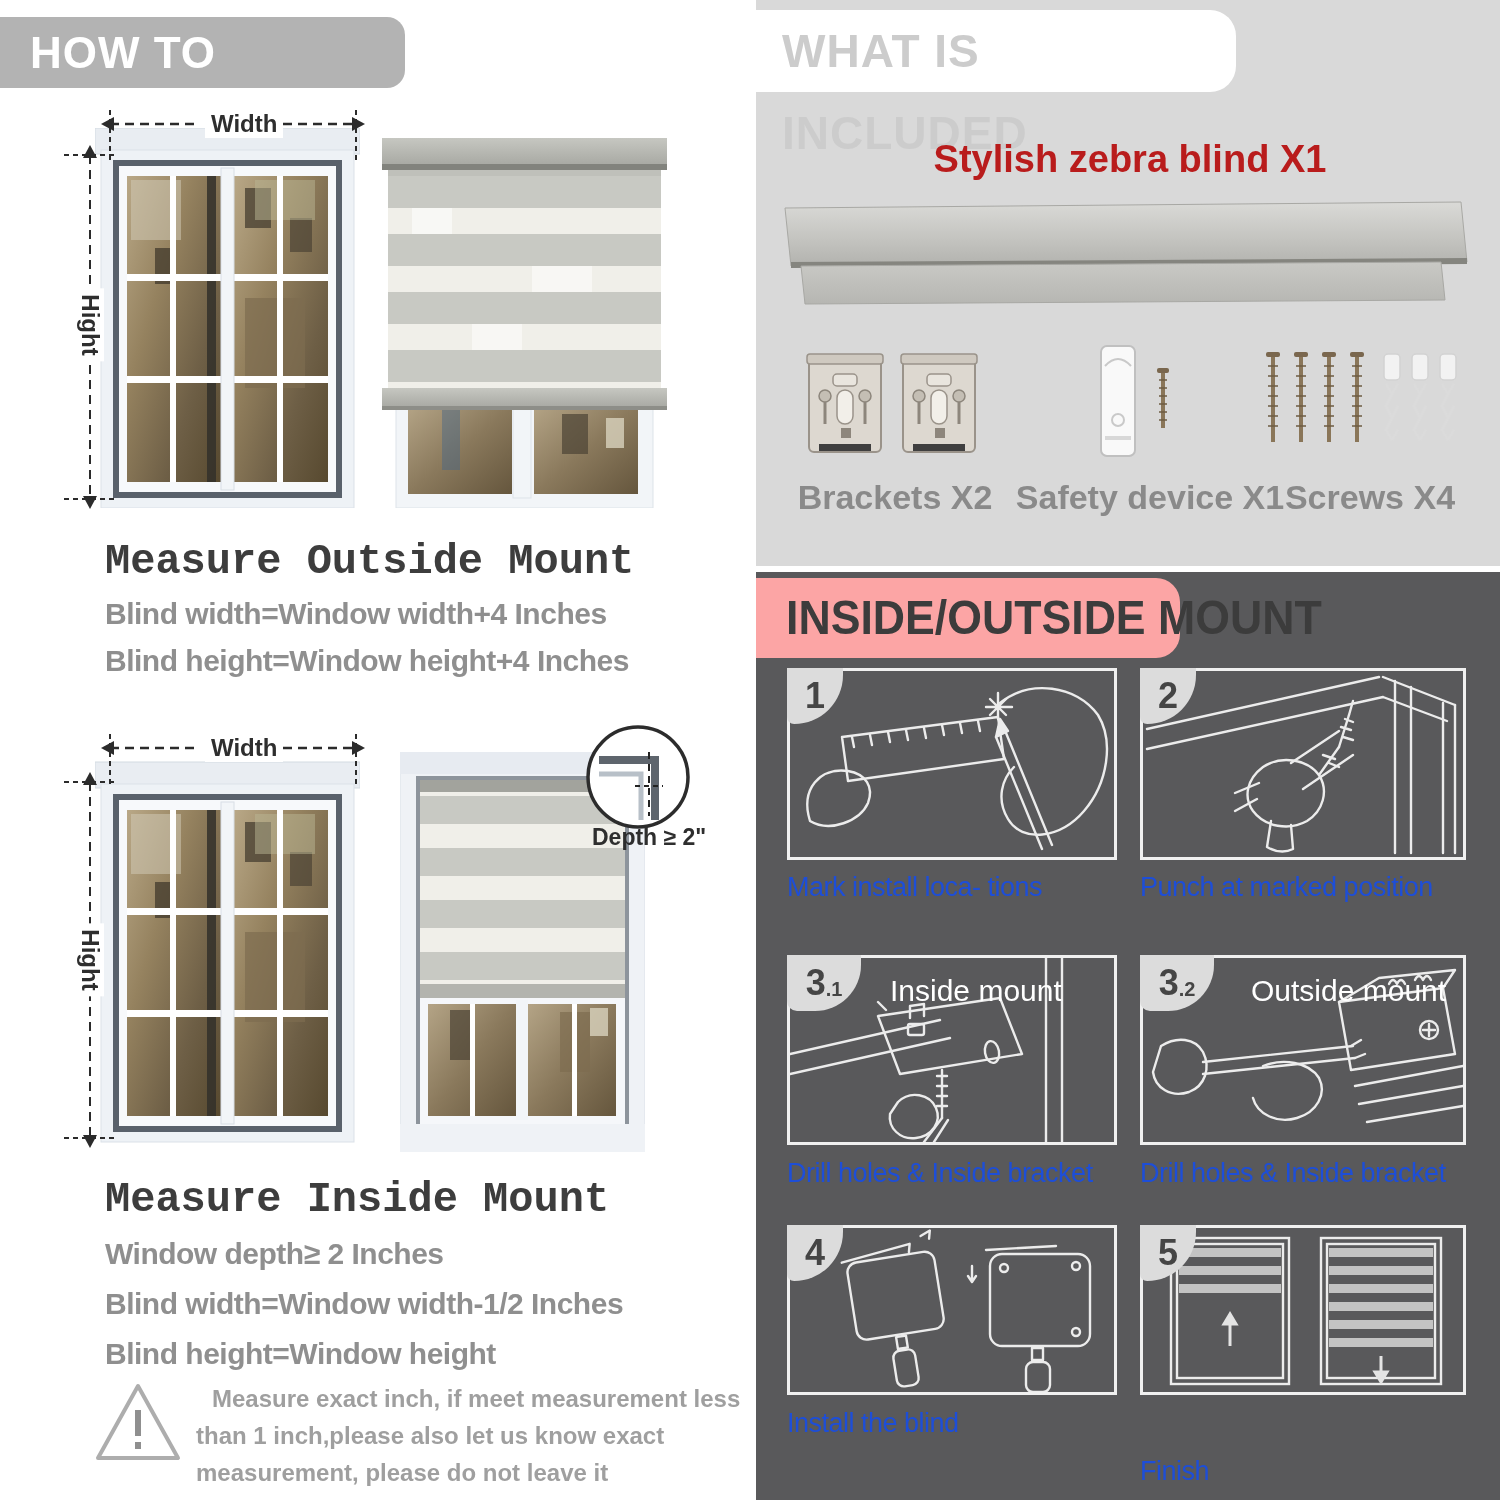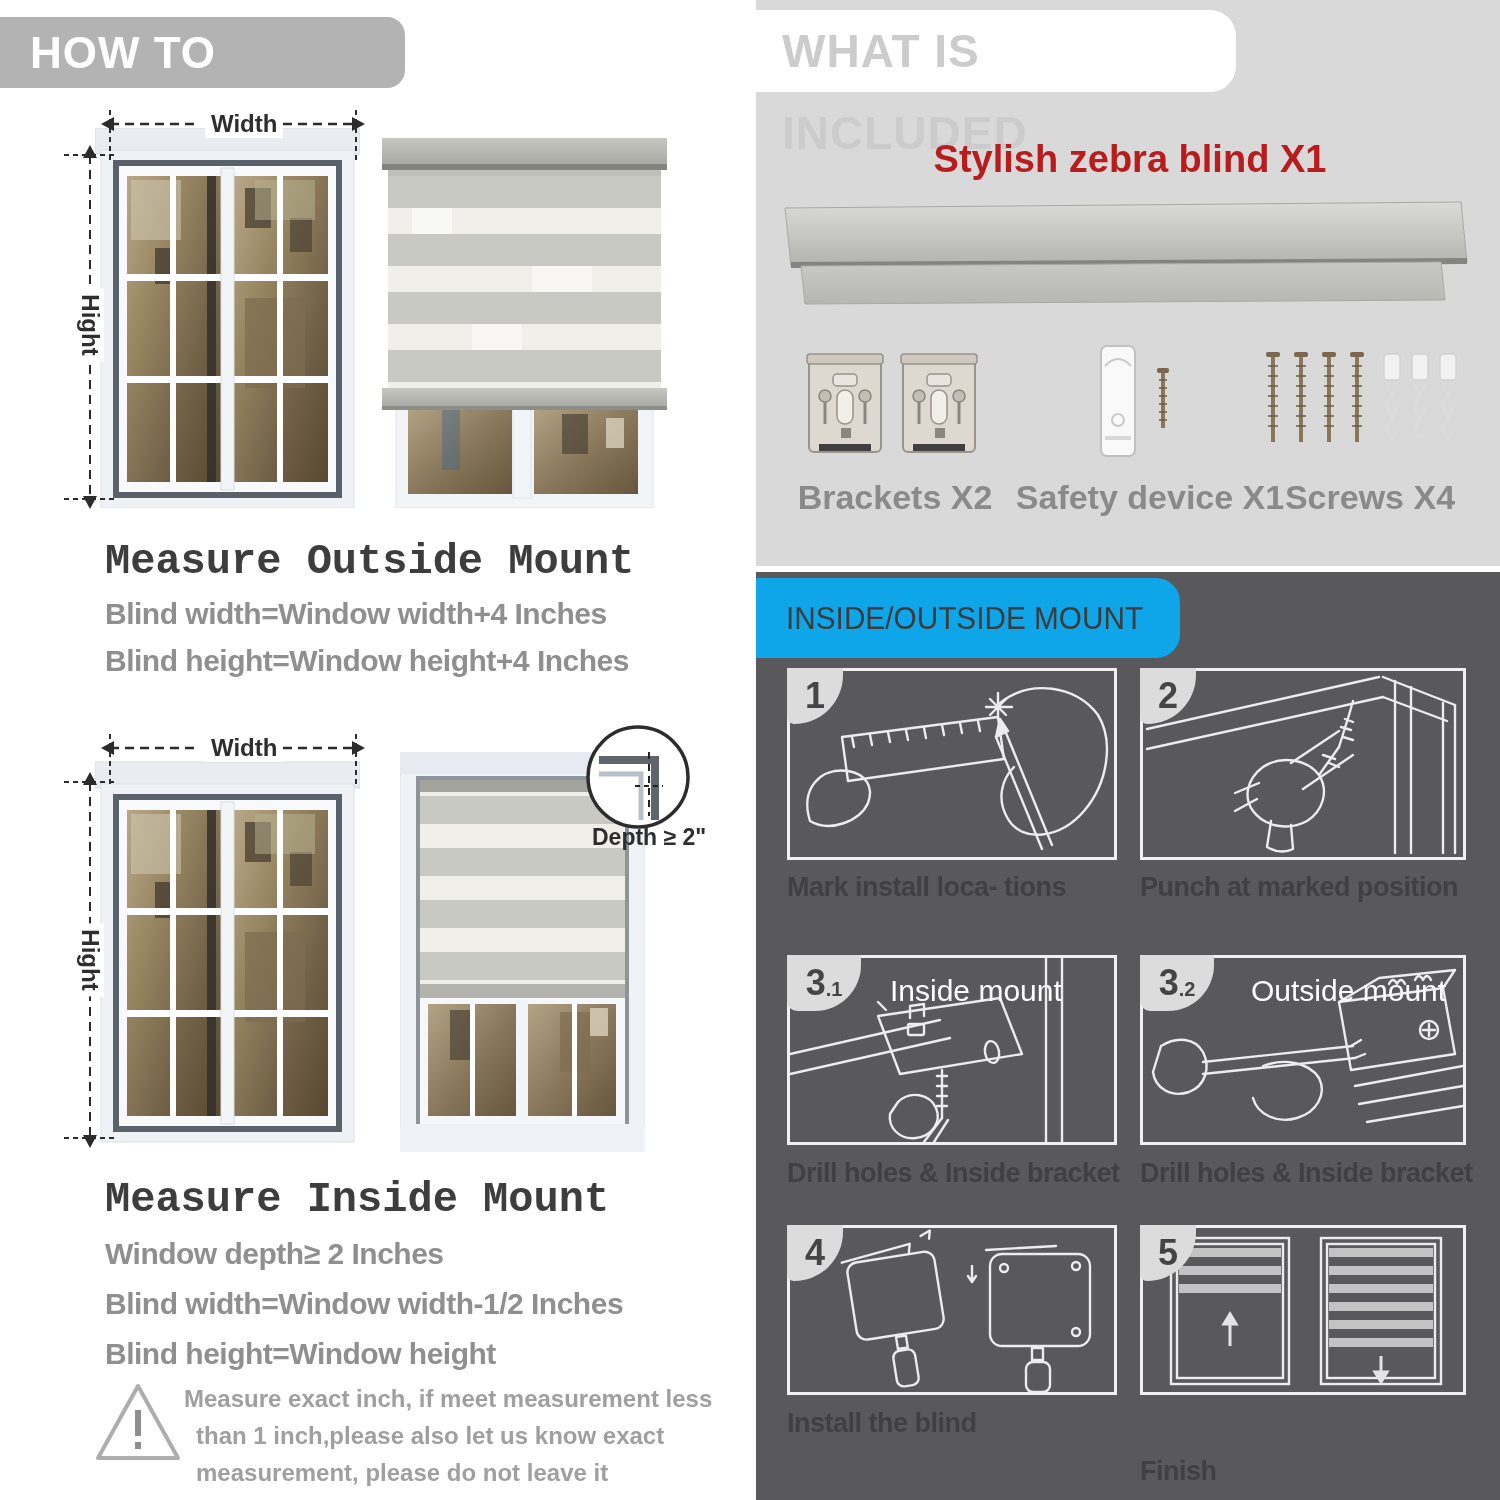--- a/index.html
+++ b/index.html
@@ -5,42 +5,42 @@
   html,body{margin:0;padding:0;background:#ffffff;}
   .canvas{position:relative;width:1500px;height:1500px;background:#ffffff;
           font-family:"Liberation Sans",sans-serif;overflow:hidden;}
   .abs{position:absolute;}
   .hdr-left{background:#b3b3b3;color:#ffffff;font-weight:bold;font-size:44px;
             letter-spacing:1px;line-height:71px;padding-left:30px;
             border-radius:0 18px 18px 0;}
   .hdr-included{background:#ffffff;color:#cccccc;font-weight:bold;font-size:46px;
             letter-spacing:1px;line-height:82px;padding-left:38px;
             border-radius:0 26px 26px 0;}
-  .hdr-mount{background:#0ea5e9;color:#3c3c3c;font-weight:normal;font-size:32px;
+  .hdr-mount{background:#fca5a5;color:#3c3c3c;font-weight:bold;font-size:48px;
             line-height:80px;padding-left:30px;border-radius:0 24px 24px 0;
             white-space:nowrap;}
   .sec-title{color:#3d3d3d;font-weight:bold;font-size:42px;white-space:nowrap;font-family:Liberation Mono, monospace;}
   .sec-line{color:#8f8f8f;font-weight:bold;font-size:30px;letter-spacing:-0.5px;white-space:nowrap;}
   .dim-label{color:#2e2e2e;font-weight:bold;font-size:24px;background:#ffffff;
              padding:0 6px;white-space:nowrap;}
   .warn-line{color:#9f9f9f;font-weight:bold;font-size:24px;line-height:37px;white-space:nowrap;}
   .item-label{color:#8a8a8a;font-weight:bold;font-size:34px;text-align:center;white-space:nowrap;}
   .blind-label{color:#b91c1c;font-weight:bold;font-size:38px;text-align:center;white-space:nowrap;}
   .panel-light{background:#d9d9d9;}
   .panel-dark{background:#59595b;}
   .step-box{border:3px solid #f0f0f0;box-sizing:border-box;}
   .step-badge{position:absolute;left:-3px;top:-3px;background:#dcdcdc;color:#454545;
               font-weight:bold;font-size:36px;border-radius:0 0 50% 0;
               border-bottom-right-radius:55%;display:flex;align-items:center;
               justify-content:center;}
   .badge-round{width:56px;height:56px;border-radius:0 0 60% 0;
                border-radius:0 0 55px 8px;}
   .step-badge span.sub{font-size:20px;margin-top:12px;}
   .step-title{color:#ffffff;font-weight:normal;font-size:30px;white-space:nowrap;}
-  .step-caption{color:#404040;font-weight:bold;font-size:27px;letter-spacing:-0.5px;white-space:nowrap;}
+  .step-caption{color:#1d4ed8;font-weight:normal;font-size:27px;letter-spacing:-0.5px;white-space:nowrap;}
   .depth-label{color:#2e2e2e;font-weight:bold;font-size:23px;white-space:nowrap;}
   svg{display:block;}
 </style>
 </head>
 <body>
 
 <div class="canvas">
 
   <div class="abs hdr-left" style="left:0;top:17px;width:375px;height:71px;">
     <span>HOW TO MEASURE</span>
@@ -215,21 +215,21 @@
   <div class="abs sec-title" style="left:105px;top:1176px;text-align:center;">Measure Inside Mount</div>
   <div class="abs sec-line" style="left:105px;top:1237px;">Window depth≥ 2 Inches</div>
   <div class="abs sec-line" style="left:105px;top:1287px;">Blind width=Window width-1/2 Inches</div>
   <div class="abs sec-line" style="left:105px;top:1337px;">Blind height=Window height</div>
 
   <svg class="abs" style="left:92px;top:1378px;" width="92" height="88" viewBox="0 0 92 88">
     <path d="M46 8 L86 80 L6 80 Z" fill="none" stroke="#adadad" stroke-width="4" stroke-linejoin="round"></path>
     <rect x="43" y="32" width="6" height="26" fill="#8f8f8f"></rect>
     <rect x="43" y="64" width="6" height="7" fill="#8f8f8f"></rect>
   </svg>
-  <div class="abs warn-line" style="left:184px;top:1380px;">Measure exact inch, if meet measurement less</div>
+  <div class="abs warn-line" style="left:212px;top:1380px;">Measure exact inch, if meet measurement less</div>
   <div class="abs warn-line" style="left:196px;top:1417px;">than 1 inch,please also let us know exact</div>
   <div class="abs warn-line" style="left:196px;top:1454px;">measurement, please do not leave it</div>
 
   <div class="abs panel-light" style="left:756px;top:0;width:744px;height:566px;"></div>
 
   <div class="abs hdr-included" style="left:744px;top:10px;width:492px;height:82px;box-sizing:border-box;">
     <span>WHAT IS INCLUDED</span>
   </div>
 
   <div class="abs blind-label" style="left:790px;top:138px;width:680px;">Stylish zebra blind X1</div>

